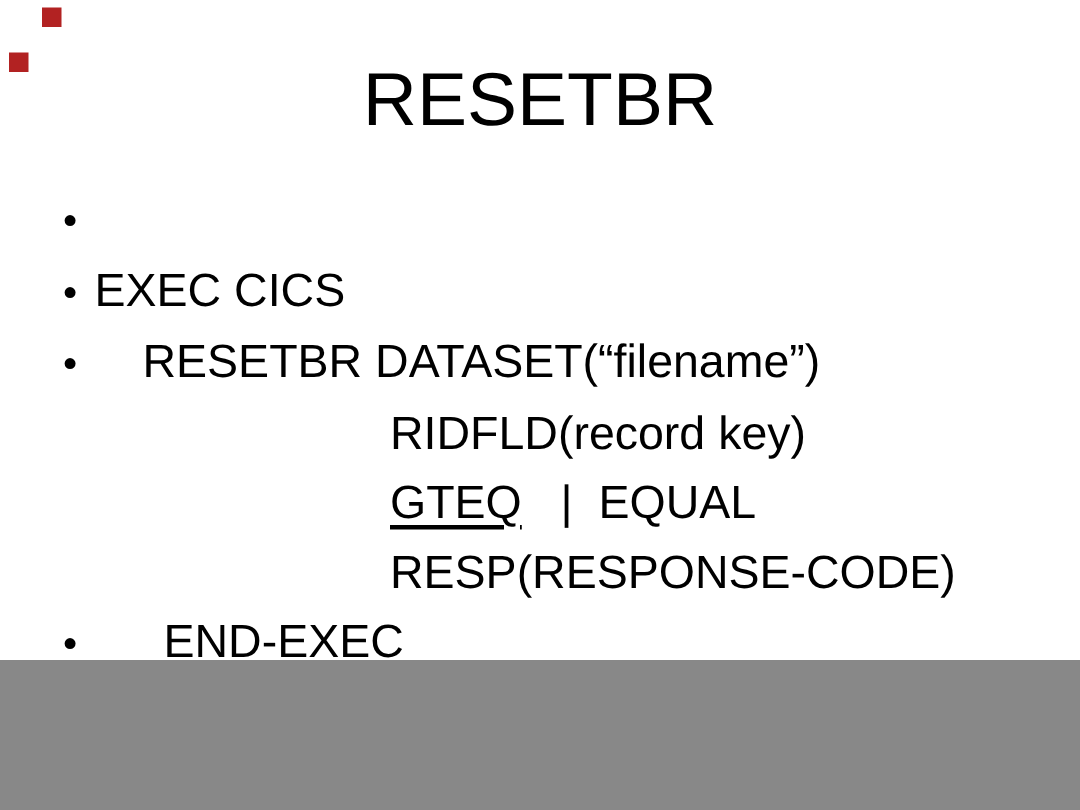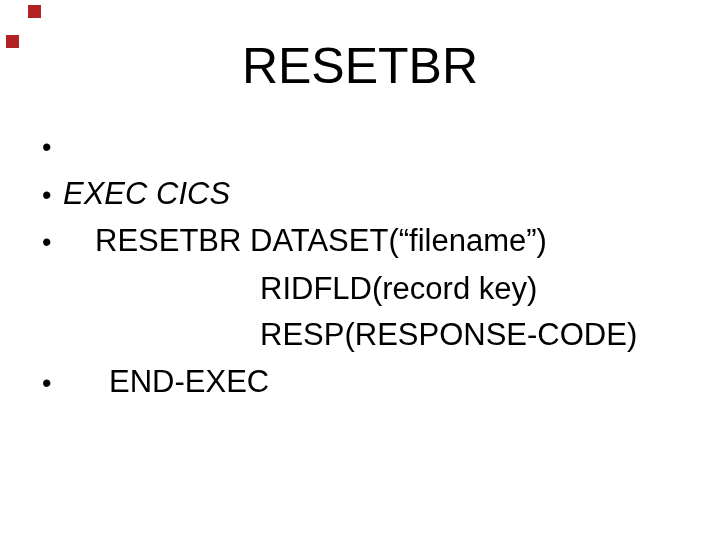--- a/index.html
+++ b/index.html
@@ -4,21 +4,21 @@
 <style>
   html, body {
     margin: 0;
     padding: 0;
     background: #888;
     font-family: "Liberation Sans", "DejaVu Sans", sans-serif;
   }
   .slide {
     position: relative;
     width: 720px;
-    height: 540px;
+    height: 440px;
     background: #ffffff;
     overflow: hidden;
   }
   .slide-title {
     position: absolute;
     top: 38px;
     left: 0;
     width: 720px;
     text-align: center;
     font-size: 50px;
@@ -61,21 +61,22 @@
   }
 </style>
 </head>
 <body>
 
 <div class="slide">
   <div class="slide-title">RESETBR</div>
 
   <div class="body-text">
       <div class="text-line"><span class="bullet">•</span></div>
-      <div class="text-line"><span class="bullet">•</span><span style="padding-left: 0px; font-style: italic;"><span>EXEC CICS</span></span></div>
+      <div class="text-line"><span class="bullet">•</span><span style="padding-left: 0px;"><span>EXEC CICS</span></span></div>
       <div class="text-line"><span class="bullet">•</span><span style="padding-left: 32px;"><span>RESETBR DATASET(“filename”)</span></span></div>
       <div class="text-line"><span class="no-bullet-spacer"></span><span style="padding-left: 197px;"><span>RIDFLD(record key)</span></span></div>
+      <div class="text-line"><span class="no-bullet-spacer"></span><span style="padding-left: 197px;"><span class="seg-underline">GTEQ</span><span>   |  EQUAL</span></span></div>
       <div class="text-line"><span class="no-bullet-spacer"></span><span style="padding-left: 197px; text-align: right;"><span>RESP(RESPONSE-CODE)</span></span></div>
       <div class="text-line"><span class="bullet">•</span><span style="padding-left: 0px; margin-left: 46px;"><span>END-EXEC</span></span></div>
     </div>
 <div class="marker" style="left: 28px; top: 5px; width: 13px; height: 13px; background: rgb(178, 34, 34);"></div>
     <div class="marker" style="left: 6px; top: 35px; width: 13px; height: 13px; background: rgb(178, 34, 34);"></div>
   </div>
 
 </body></html>

